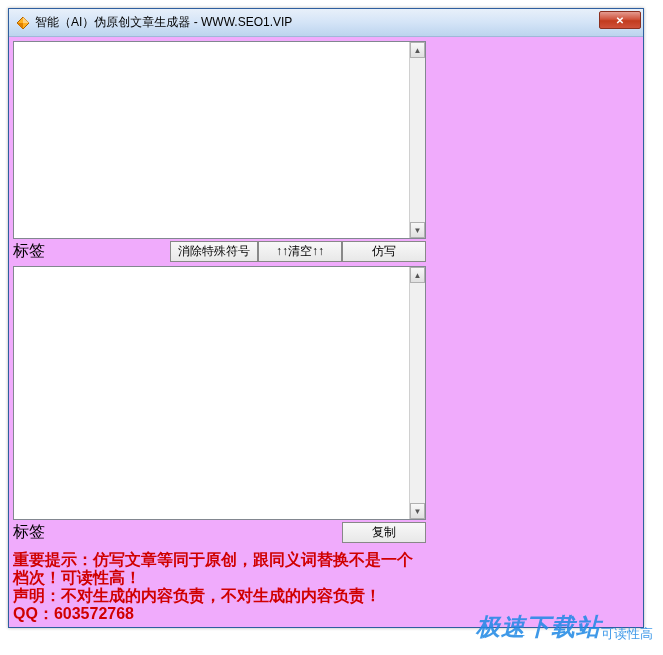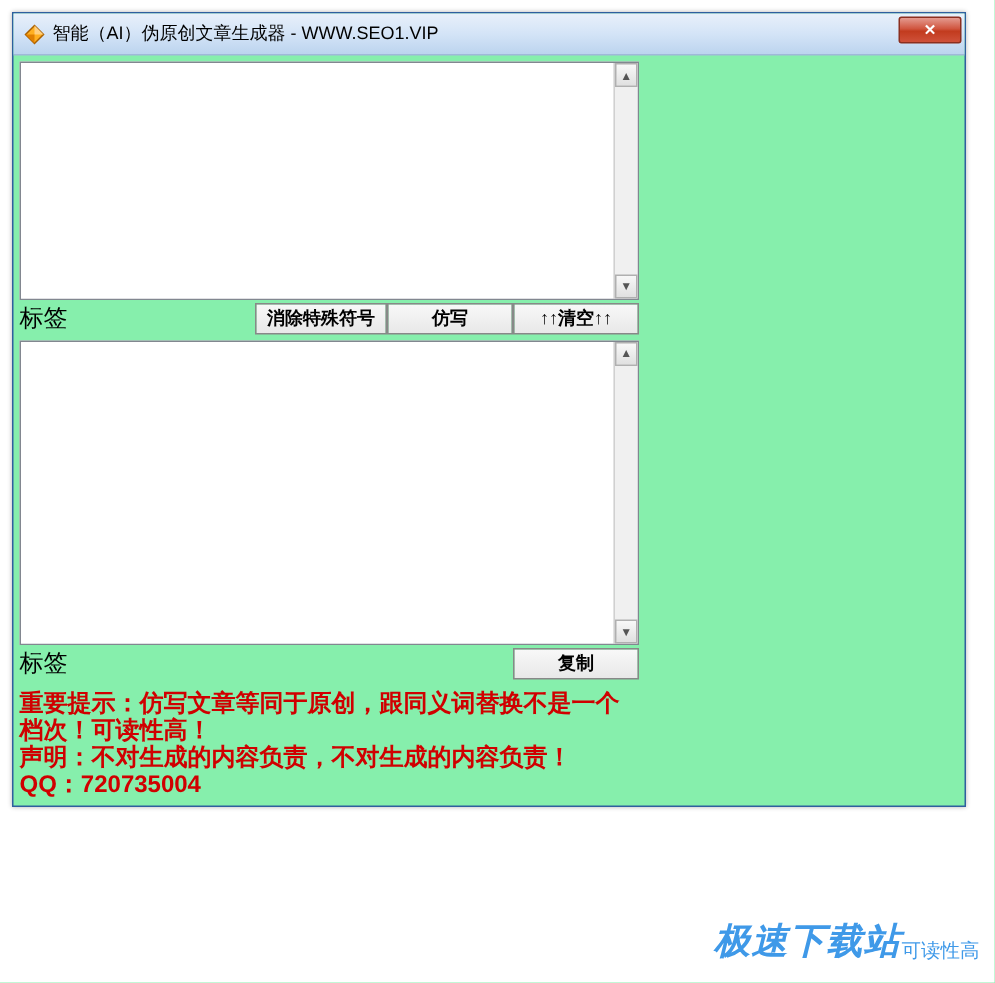--- a/index.html
+++ b/index.html
@@ -14,23 +14,23 @@
       width: 663px;
       height: 655px;
       position: relative;
       overflow: hidden;
     }
     .window {
       position: absolute;
       left: 8px;
       top: 8px;
       width: 636px;
-      height: 530px;
+      height: 620px;
       border: 1px solid #2f5f9f;
-      background: #86efac;
+      background: #f0abfc;
       box-shadow: 0 0 3px rgba(0,0,0,0.3);
     }
     .titlebar {
       height: 28px;
       background: linear-gradient(to bottom, #e8f0fa 0%, #d4e4f7 50%, #bcd4ee 100%);
       border-bottom: 1px solid #a0b8d8;
       display: flex;
       align-items: center;
       padding-left: 6px;
       position: relative;
@@ -141,21 +141,20 @@
       background: linear-gradient(to bottom, #f8f8f8, #e8e8e8);
       border: 1px solid #888;
       font-size: 12px;
       cursor: pointer;
       padding: 0 6px;
       margin-left: 0px;
       font-family: inherit;
       display: flex;
       align-items: center;
       justify-content: center;
-      font-weight: bold;
     }
     .btn.clear-special { width: 88px; }
     .btn.clear { width: 84px; }
     .btn.rewrite { width: 84px; }
     .btn.copy { width: 84px; }
     .footer-notice {
       margin-top: 4px;
       font-size: 16px;
       color: #d00000;
       font-weight: bold;
@@ -210,42 +209,42 @@
         <div class="scrollbar">
           <div class="scroll-arrow up">▲</div>
           <div class="scroll-arrow down">▼</div>
         </div>
       </div>
 
       <div class="toolbar">
         <span class="toolbar-label">标签</span>
         <span class="toolbar-spacer"></span>
         <button class="btn clear-special">消除特殊符号</button>
+        <button class="btn clear">↑↑清空↑↑</button>
         <button class="btn rewrite">仿写</button>
-        <button class="btn clear">↑↑清空↑↑</button>
       </div>
 
       <div class="textarea-wrap bottom">
         <textarea value="" style=""></textarea>
         <div class="scrollbar">
           <div class="scroll-arrow up">▲</div>
           <div class="scroll-arrow down">▼</div>
         </div>
       </div>
 
       <div class="toolbar">
         <span class="toolbar-label">标签</span>
         <span class="toolbar-spacer"></span>
         <button class="btn copy">复制</button>
       </div>
 
       <div class="footer-notice">
         <div>重要提示：仿写文章等同于原创，跟同义词替换不是一个档次！可读性高！</div>
         <div>
-          <span>声明：不对生成的内容负责，不对生成的内容负责！  </span><span>QQ：720735004</span>
+          <span>声明：不对生成的内容负责，不对生成的内容负责！  </span><span>QQ：603572768</span>
         </div>
       </div>
 
     </div>
     <div class="right-panel"></div>
   </div>
 </div>
 
 <div class="watermark">
   <div class="watermark-main">极速下载站</div>

